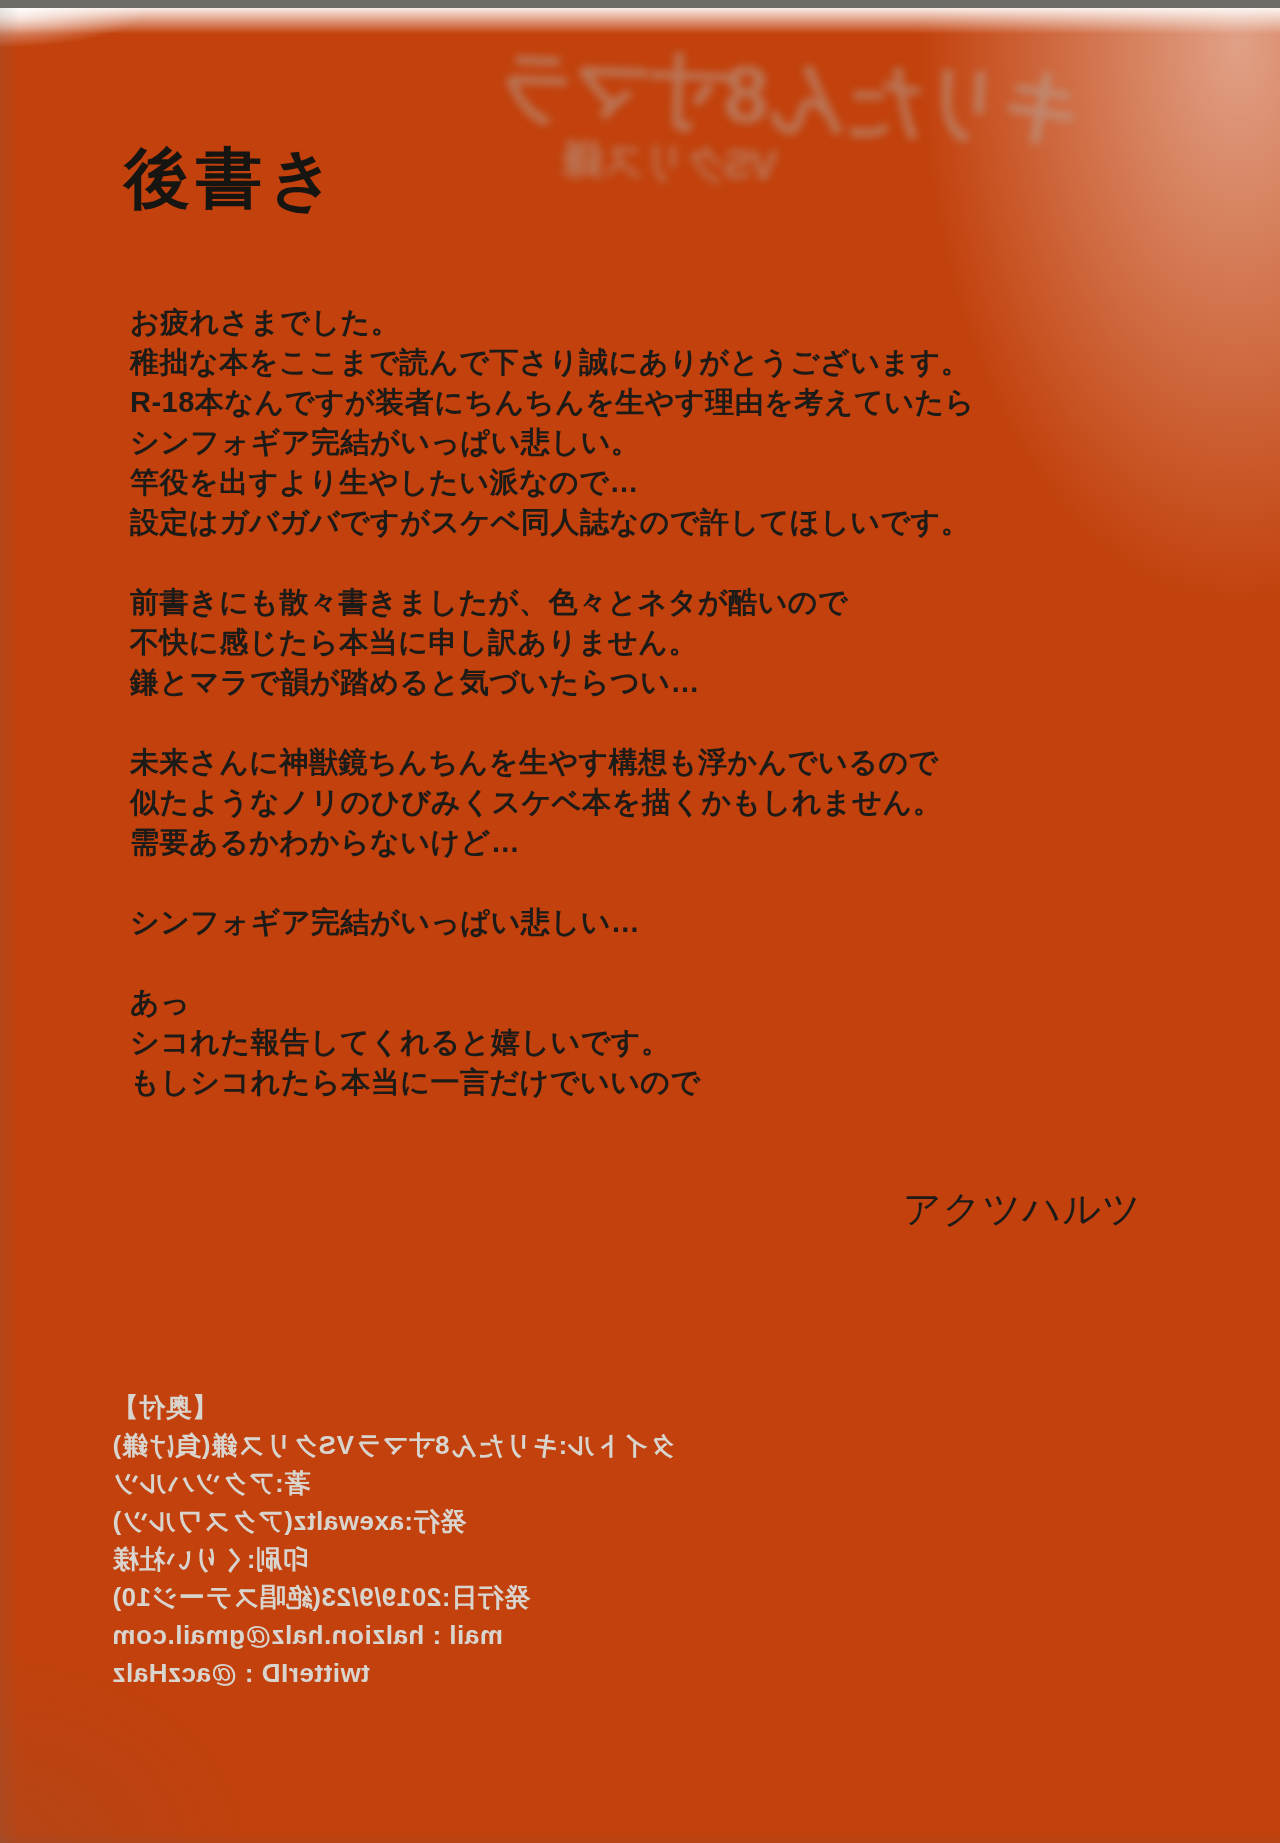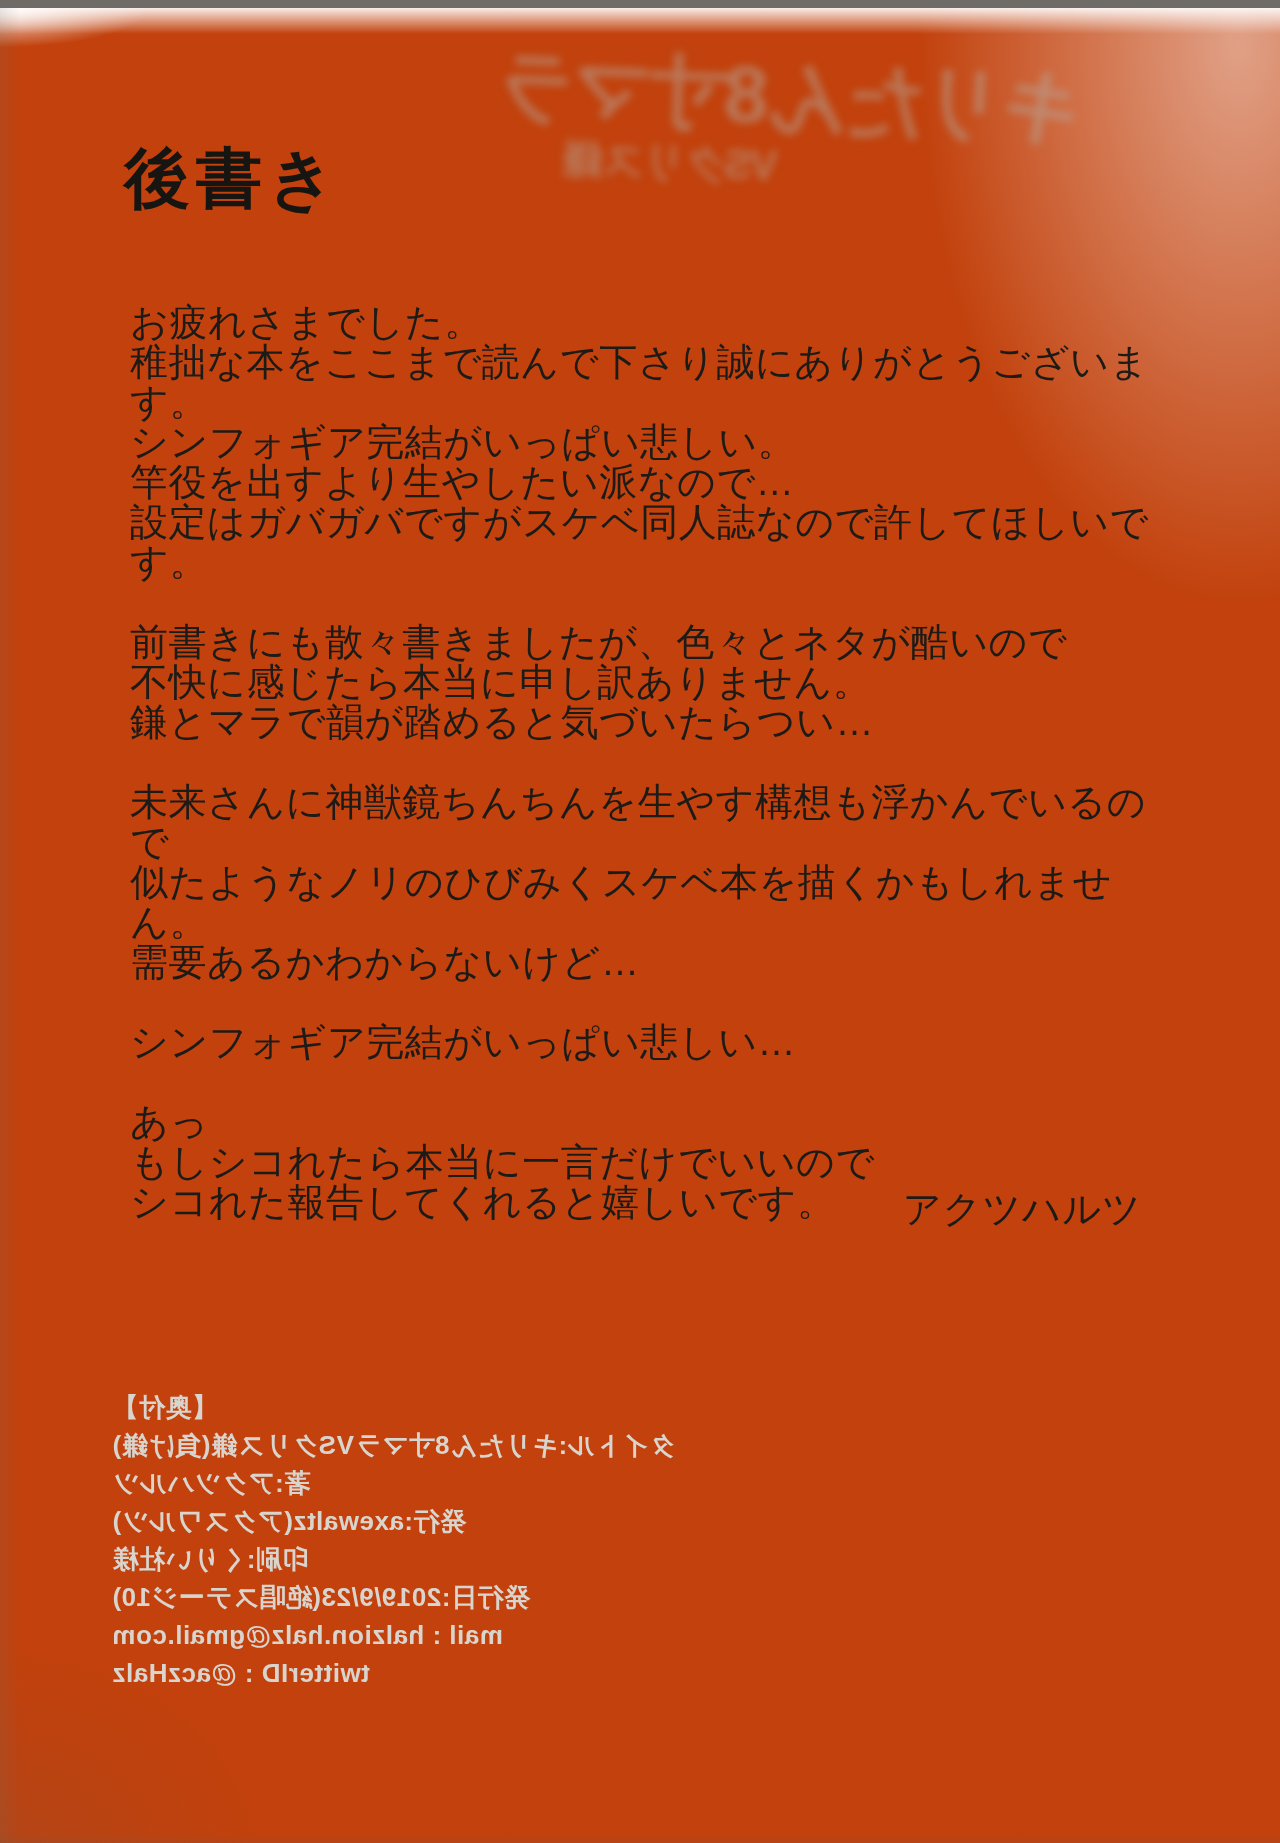--- a/index.html
+++ b/index.html
@@ -50,21 +50,21 @@
   .cover-ghost .sub  { display:block; font-size:42px; line-height:48px; width:300px; margin-left:300px; letter-spacing:-2px; }
   
   .afterword-title {
     position:absolute; left:124px; top:126px;
     font-size:66px; font-weight:800; letter-spacing:6px;
     color:#171511;
   }
   
   .afterword-body {
     position:absolute; left:130px; top:294px; width:1020px;
-    font-size:38px; line-height:40px; font-weight:400;
+    font-size:29px; line-height:40px; font-weight:700;
     color:#1d1b18; letter-spacing:0.5px;
   }
   .afterword-body p { margin:0 0 40px 0; }
   .afterword-body .line { display:block; min-height:40px; }
   .signature {
     position:absolute; left:130px; top:1176px; width:1012px;
     font-size:38px; font-weight:500; color:#1d1b18;
     text-align:right; letter-spacing:1px;
   }
   
@@ -95,41 +95,42 @@
     <span class="main">キリたん8寸マラ</span>
     <span class="sub">VSクリス鎌</span>
   </div>
 
   <div class="afterword-title">後書き</div>
 
   <div class="afterword-body">
     <p>
       <span class="line">お疲れさまでした。</span>
       <span class="line">稚拙な本をここまで読んで下さり誠にありがとうございます。</span>
+      <span class="line">R-18本なんですが装者にちんちんを生やす理由を考えていたら</span>
       <span class="line">シンフォギア完結がいっぱい悲しい。</span>
       <span class="line">竿役を出すより生やしたい派なので…</span>
       <span class="line">設定はガバガバですがスケベ同人誌なので許してほしいです。</span>
     </p>
     <p>
       <span class="line">前書きにも散々書きましたが、色々とネタが酷いので</span>
       <span class="line">不快に感じたら本当に申し訳ありません。</span>
       <span class="line">鎌とマラで韻が踏めると気づいたらつい…</span>
     </p>
     <p>
       <span class="line">未来さんに神獣鏡ちんちんを生やす構想も浮かんでいるので</span>
       <span class="line">似たようなノリのひびみくスケベ本を描くかもしれません。</span>
       <span class="line">需要あるかわからないけど…</span>
     </p>
     <p>
       <span class="line">シンフォギア完結がいっぱい悲しい…</span>
     </p>
     <p>
       <span class="line">あっ</span>
+      <span class="line">シコれた報告してくれると嬉しいです。</span>
       <span class="line">もしシコれたら本当に一言だけでいいので</span>
-      <span class="line">シコれた報告してくれると嬉しいです。</span>
     </p>
   </div>
 
   <div class="signature">アクツハルツ</div>
 
   <div class="colophon-ghost">
     <span class="line">【奥付】</span>
     <span class="line">タイトル:キリたん8寸マラVSクリス鎌(負け鎌)</span>
     <span class="line">著:アクツハルツ</span>
     <span class="line">発行:axewaltz(アクスワルツ)</span>

